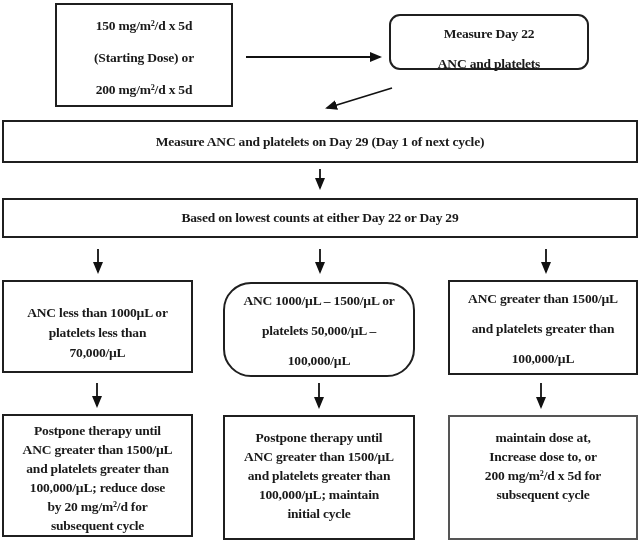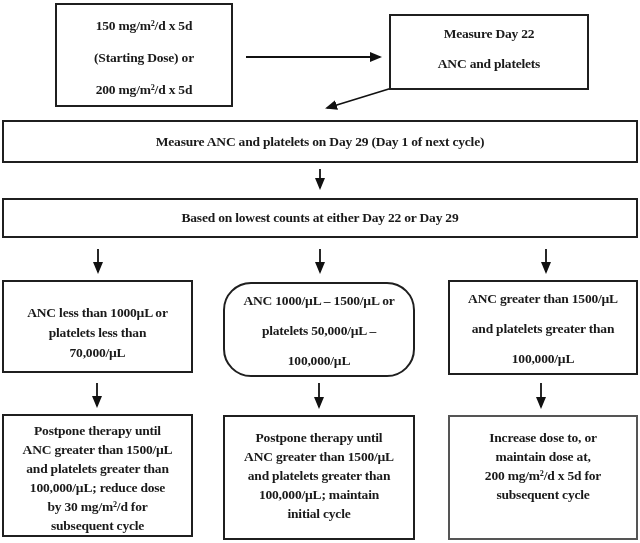--- a/index.html
+++ b/index.html
@@ -27,21 +27,21 @@
     text-align: center;
   }
   .box .ln { width: 100%; }
   .flex-center {
     display: flex;
     align-items: center;
     justify-content: center;
   }
   
   #box-start   { left: 55px;  top: 3px;   width: 178px; height: 104px; line-height: 32px; padding-top: 5px; }
-  #box-day22   { left: 389px; top: 14px;  width: 200px; height: 76px;  line-height: 30px; padding-top: 3px; }
+  #box-day22   { left: 389px; top: 14px;  width: 200px; height: 56px;  line-height: 30px; padding-top: 3px; border-radius: 11px; }
   
   #box-day29   { left: 2px;   top: 120px; width: 636px; height: 43px; }
   #box-lowest  { left: 2px;   top: 198px; width: 636px; height: 40px; }
   
   #box-branch-low  { left: 2px;   top: 280px; width: 191px; height: 93px; line-height: 20px; padding-top: 21px; }
   #box-branch-mid  { left: 223px; top: 282px; width: 192px; height: 95px; line-height: 30px; padding-top: 2px; border-radius: 28px; }
   #box-branch-high { left: 448px; top: 280px; width: 190px; height: 95px; line-height: 30px; padding-top: 2px; }
   
   #box-outcome-low  { left: 2px;   top: 414px; width: 191px; height: 123px; line-height: 19px; padding-top: 5px; }
   #box-outcome-mid  { left: 223px; top: 415px; width: 192px; height: 125px; line-height: 19px; padding-top: 11px; }
@@ -110,32 +110,32 @@
     <div class="ln">ANC greater than 1500/µL</div>
     <div class="ln">and platelets greater than</div>
     <div class="ln">100,000/µL</div>
   </div>
 
   <div class="box" id="box-outcome-low">
     <div class="ln">Postpone therapy until</div>
     <div class="ln">ANC greater than 1500/µL</div>
     <div class="ln">and platelets greater than</div>
     <div class="ln">100,000/µL; reduce dose</div>
-    <div class="ln">by 30 mg/m²/d for</div>
+    <div class="ln">by 20 mg/m²/d for</div>
     <div class="ln">subsequent cycle</div>
   </div>
 
   <div class="box" id="box-outcome-mid">
     <div class="ln">Postpone therapy until</div>
     <div class="ln">ANC greater than 1500/µL</div>
     <div class="ln">and platelets greater than</div>
     <div class="ln">100,000/µL; maintain</div>
     <div class="ln">initial cycle</div>
   </div>
 
   <div class="box" id="box-outcome-high">
+    <div class="ln">maintain dose at,</div>
     <div class="ln">Increase dose to, or</div>
-    <div class="ln">maintain dose at,</div>
     <div class="ln">200 mg/m²/d x 5d for</div>
     <div class="ln">subsequent cycle</div>
   </div>
 
 </div>
 
 </body></html>

